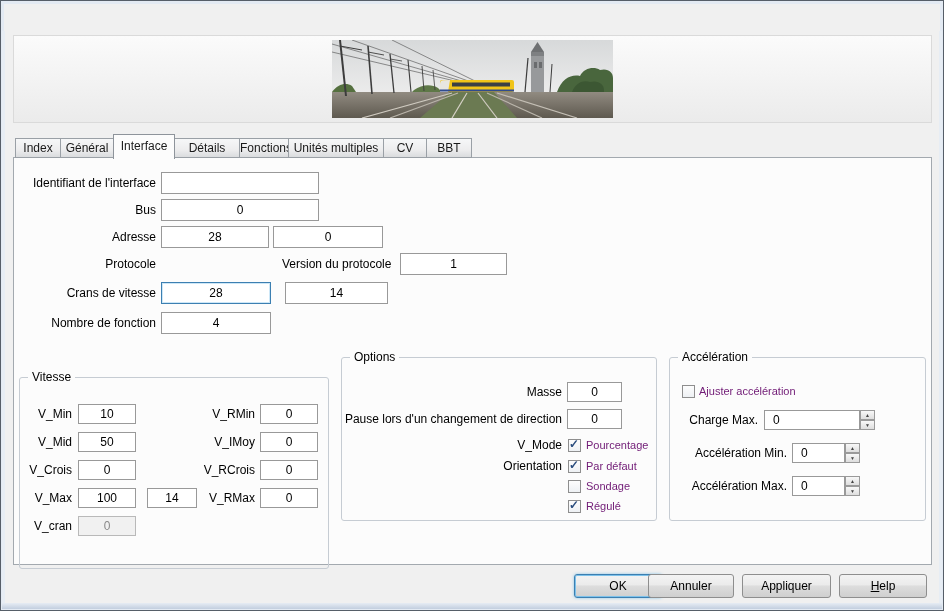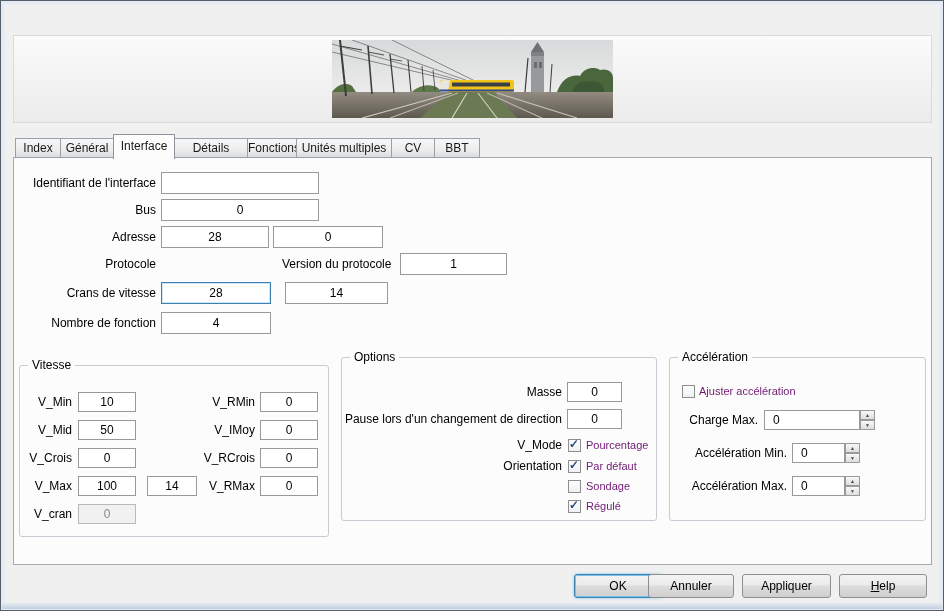--- a/index.html
+++ b/index.html
@@ -167,21 +167,21 @@
         <line x1="210" y1="78" x2="155" y2="53" stroke="#bab5ab"></line>
         <line x1="245" y1="78" x2="165" y2="53" stroke="#c4bfb5"></line>
       </g>
     </svg>
   </div>
 
   <div class="tabs">
     <div class="tab" style="width:46px">Index</div>
     <div class="tab" style="width:54px">Général</div>
     <div class="tab active" style="width:62px">Interface</div>
-    <div class="tab" style="width:74px">Détails</div>
+    <div class="tab" style="width:66px">Détails</div>
     <div class="tab" style="width:50px">Fonctions</div>
     <div class="tab" style="width:96px">Unités multiples</div>
     <div class="tab" style="width:44px">CV</div>
     <div class="tab" style="width:46px">BBT</div>
   </div>
 
   <div class="panel"></div>
 
   <span class="lbl" style="right:787px;top:171px;line-height:22px">Identifiant de l'interface</span>
   <input class="field" style="left: 160px; top: 171px; width: 158px; height: 22px;" value="">
@@ -197,21 +197,21 @@
   <span class="lbl" style="left:281px;top:252px;line-height:22px">Version du protocole</span>
   <input class="field num" style="left: 399px; top: 252px; width: 107px; height: 22px;" value="1">
 
   <span class="lbl" style="right:787px;top:281px;line-height:22px">Crans de vitesse</span>
   <input class="field num focus" style="left: 160px; top: 281px; width: 110px; height: 22px;" value="28">
   <input class="field num" style="left: 284px; top: 281px; width: 103px; height: 22px;" value="14">
 
   <span class="lbl" style="right:787px;top:311px;line-height:22px">Nombre de fonction</span>
   <input class="field num" style="left: 160px; top: 311px; width: 110px; height: 22px;" value="4">
 
-  <div class="group" style="left:18px;top:364px;width:310px;height:172px">
+  <div class="group" style="left:18px;top:376px;width:310px;height:192px">
     <span class="legend">Vitesse</span>
 
     <span class="glbl" style="right:256px;top:26px;line-height:20px">V_Min</span>
     <input class="field num" style="left: 58px; top: 26px; width: 58px; height: 20px;" value="10">
     <span class="glbl" style="right:256px;top:54px;line-height:20px">V_Mid</span>
     <input class="field num" style="left: 58px; top: 54px; width: 58px; height: 20px;" value="50">
     <span class="glbl" style="right:256px;top:82px;line-height:20px">V_Crois</span>
     <input class="field num" style="left: 58px; top: 82px; width: 58px; height: 20px;" value="0">
     <span class="glbl" style="right:256px;top:110px;line-height:20px">V_Max</span>
     <input class="field num" style="left: 58px; top: 110px; width: 58px; height: 20px;" value="100">

